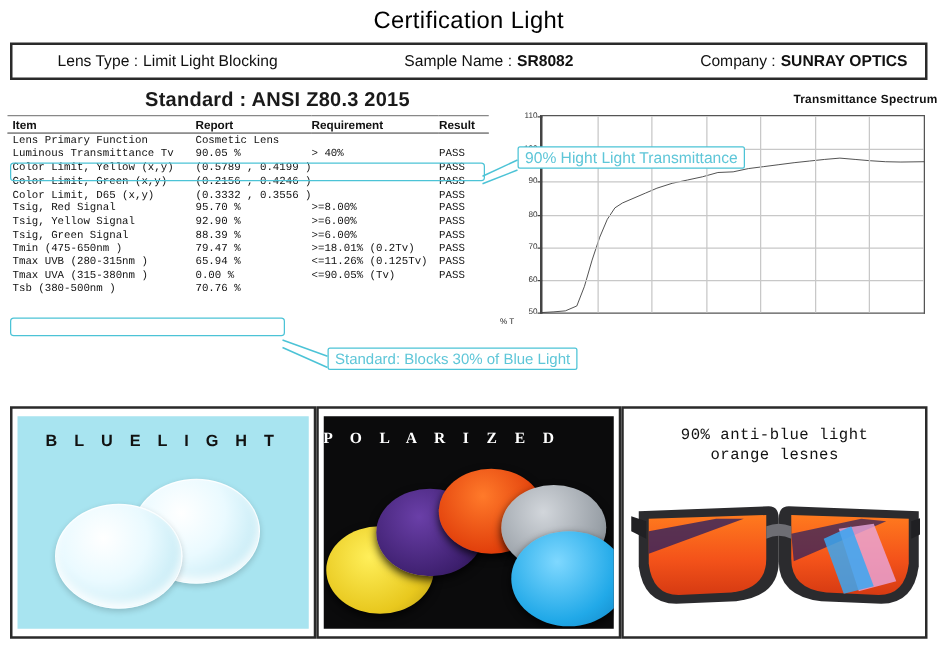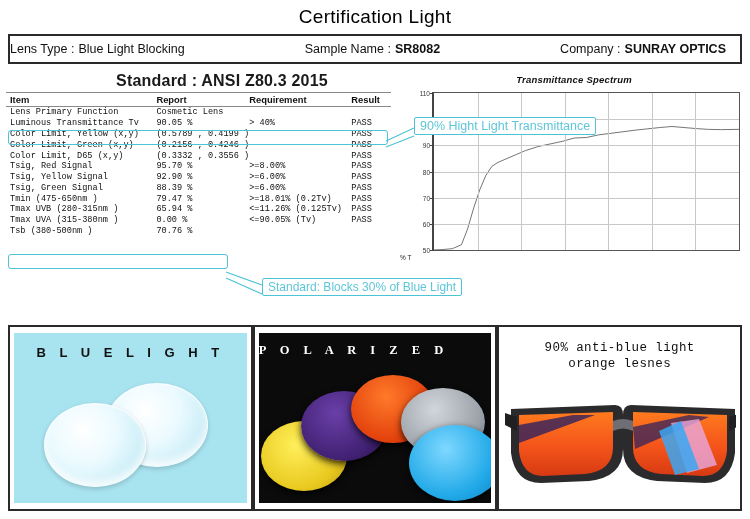--- a/index.html
+++ b/index.html
@@ -12,21 +12,21 @@
   .page-title{
     text-align:center;font-size:19px;font-weight:400;color:#000;
     padding-top:6px;letter-spacing:.3px;
   }
   
   .header-bar{
     margin:6px 8px 0 8px;border:2px solid #2a2a2a;height:30px;
     display:flex;align-items:center;box-sizing:border-box;
   }
   .hdr-cell{font-size:12.5px;white-space:nowrap;display:flex;align-items:baseline;gap:4px;}
-  .hdr-cell.c1{}
+  .hdr-cell.c1{margin-left:36px;}
   .hdr-cell.c2{margin-left:auto;}
   .hdr-cell.c3{margin-left:auto;padding-right:14px;}
   .hdr-val{font-weight:bold;}
   
   .mid{display:flex;margin:6px 0 0 0;height:215px;position:relative;}
   .tbl-wrap{width:398px;position:relative;padding:0 0 0 6px;box-sizing:border-box;}
   .std-title{
     text-align:center;font-size:16px;font-weight:bold;color:#1a1a1a;
     letter-spacing:.2px;padding:2px 0 2px 40px;
   }
@@ -45,22 +45,22 @@
   
   .hlbox{
     position:absolute;border:1.6px solid #4cc3d6;border-radius:3px;
     pointer-events:none;
   }
   #hl-tv{left:8px;top:60px;width:378px;height:13px;}
   #hl-tsb{left:8px;top:184px;width:218px;height:13px;}
   
   .chart-wrap{flex:1;position:relative;}
   .chart-title{
-    text-align:center;font-size:9.5px;font-weight:bold;color:#111;
-    padding-top:4px;letter-spacing:.2px;font-style:italic;
+    text-align:right;font-size:9.5px;font-weight:bold;color:#111;
+    padding-top:4px;letter-spacing:.2px;
   }
   .plot{
     position:absolute;left:34px;top:22px;right:10px;bottom:34px;
     border:1.5px solid #555;border-left:2px solid #444;background:#fff;
   }
   .gridv,.gridh{position:absolute;background:#c8c8c8;}
   .gridv{width:1px;top:0;bottom:0;}
   .gridh{height:1px;left:0;right:0;}
   .ytick{
     position:absolute;right:100%;margin-right:4px;font-size:6.5px;
@@ -130,21 +130,21 @@
   .glasses{position:absolute;left:0;right:0;top:58px;height:105px;}
 </style>
 </head>
 <body>
 
 <div class="page-title">Certification Light</div>
 
 <div class="header-bar">
   <div class="hdr-cell c1">
     <span>Lens Type :</span>
-    <span>Blue Light Blocking</span>
+    <span>Limit Light Blocking</span>
   </div>
   <div class="hdr-cell c2">
     <span>Sample Name :</span>
     <span class="hdr-val">SR8082</span>
   </div>
   <div class="hdr-cell c3">
     <span>Company :</span>
     <span class="hdr-val">SUNRAY OPTICS</span>
   </div>
 </div>

